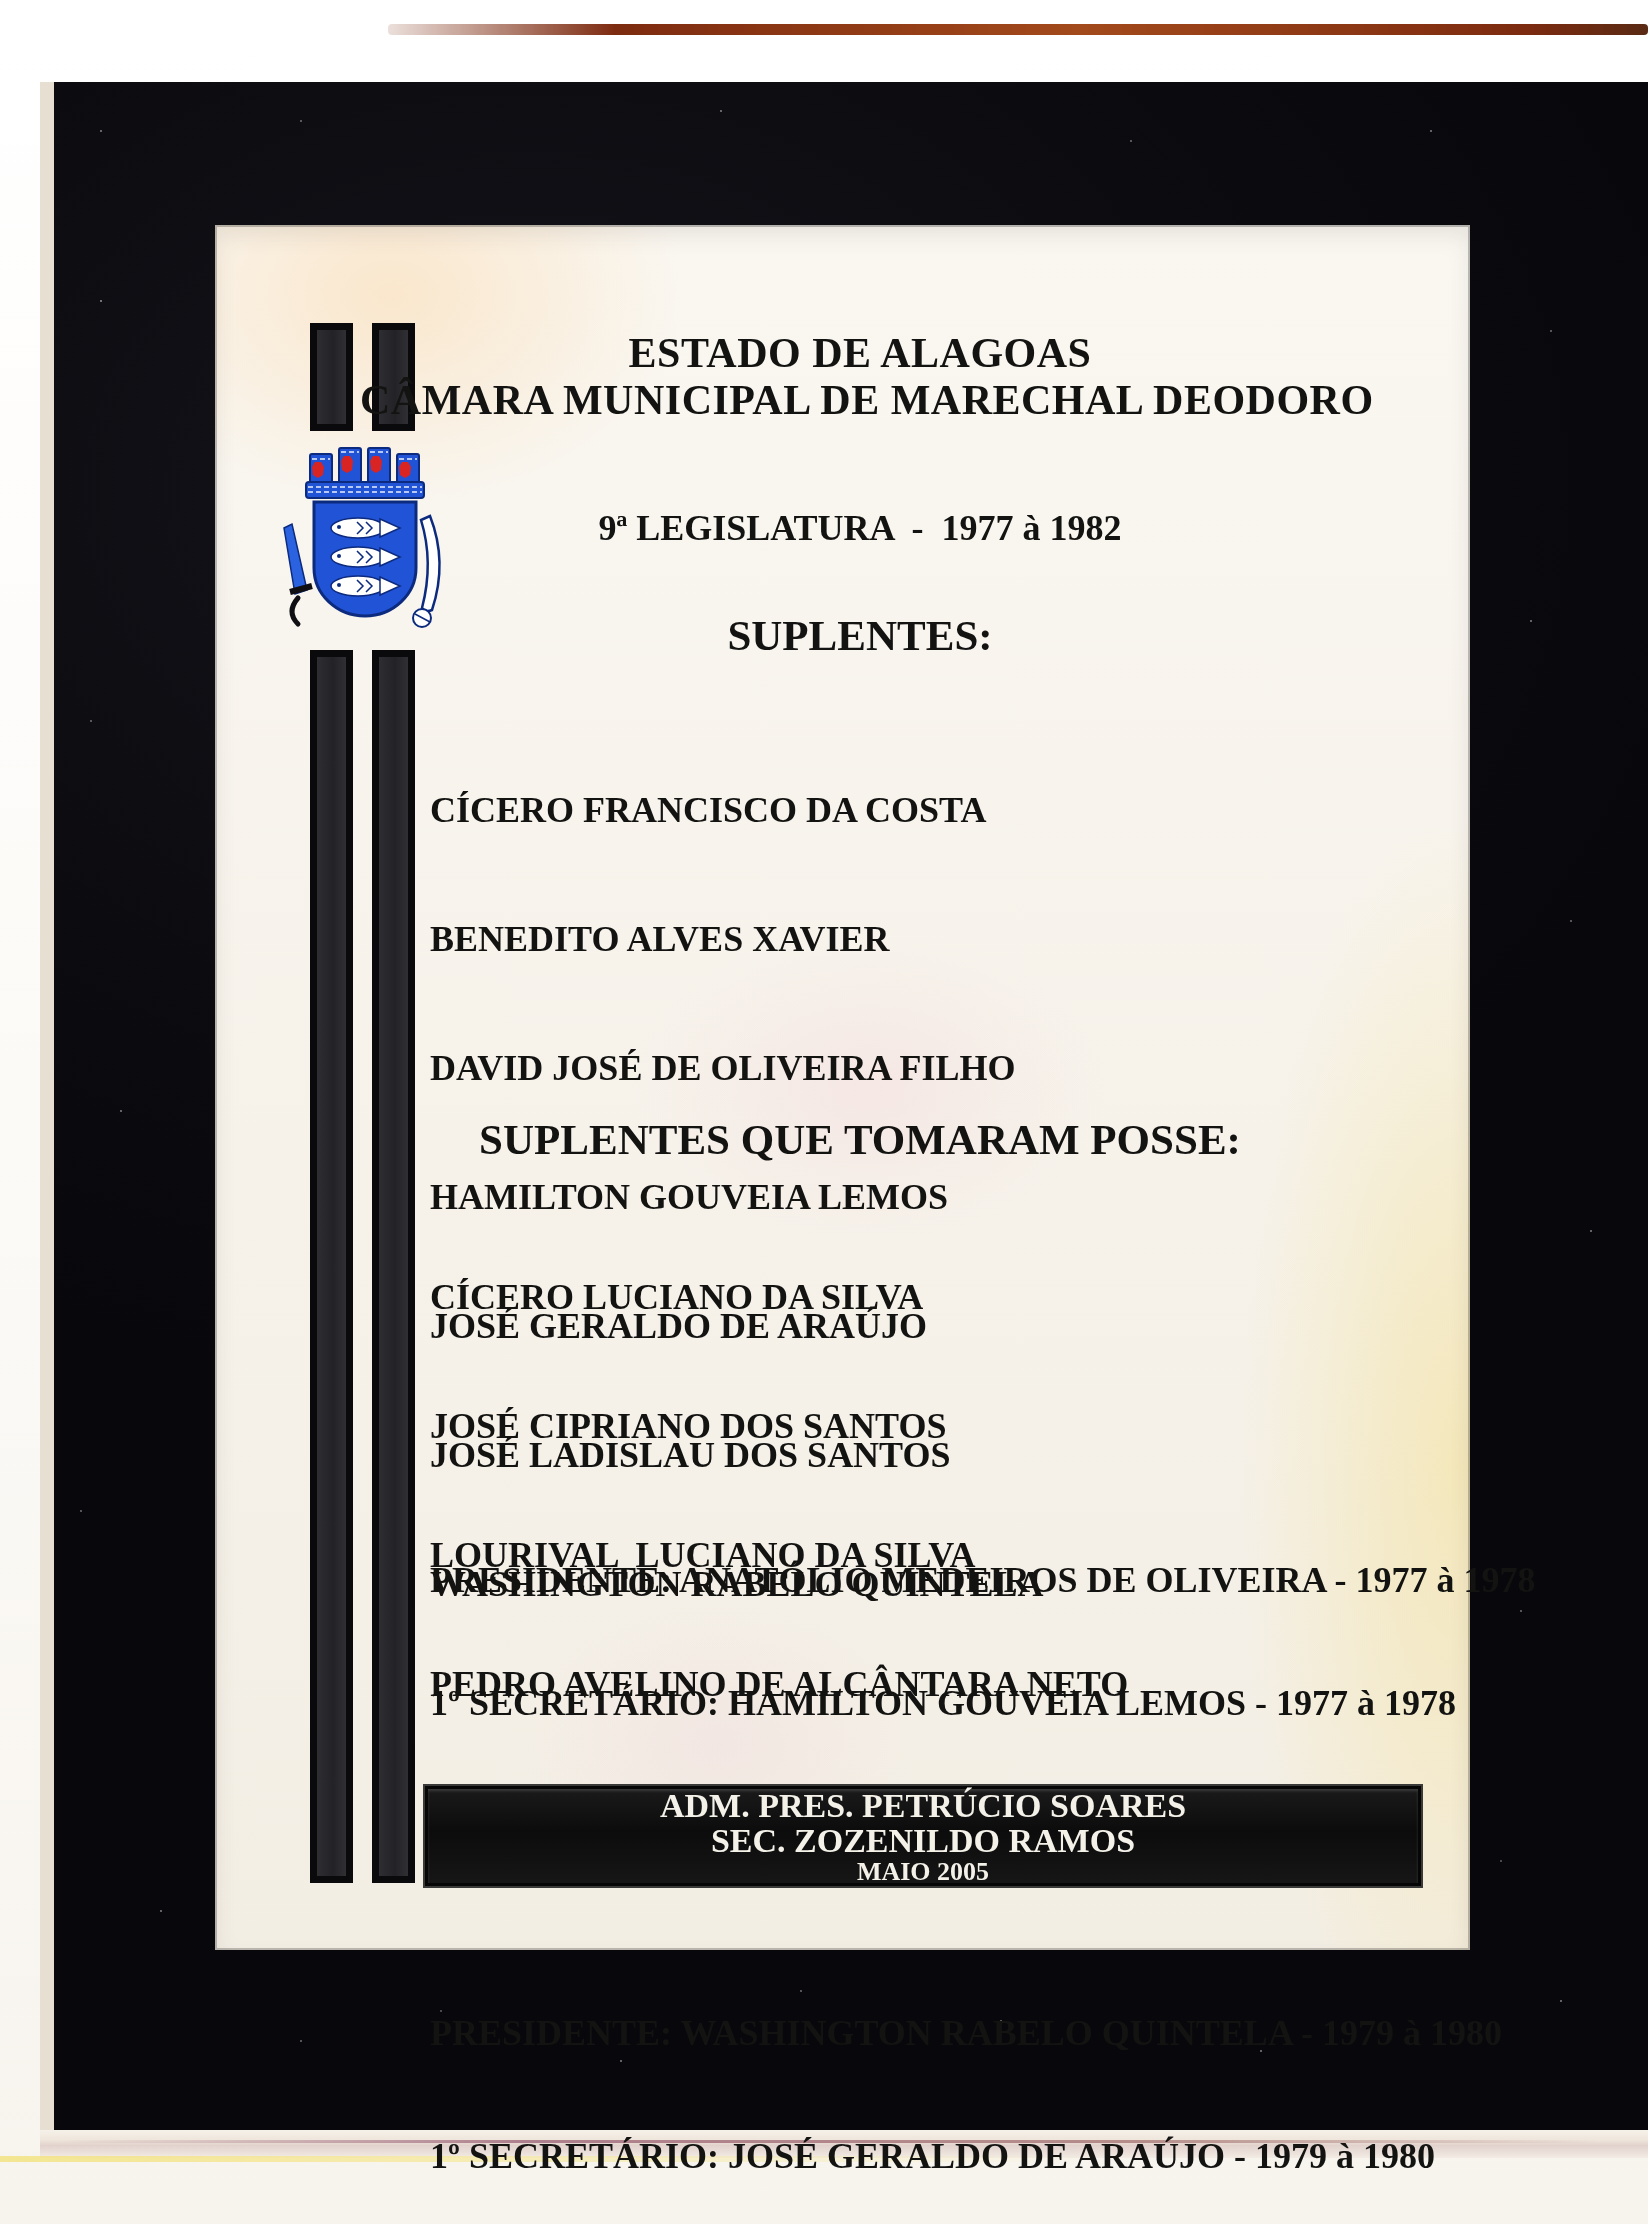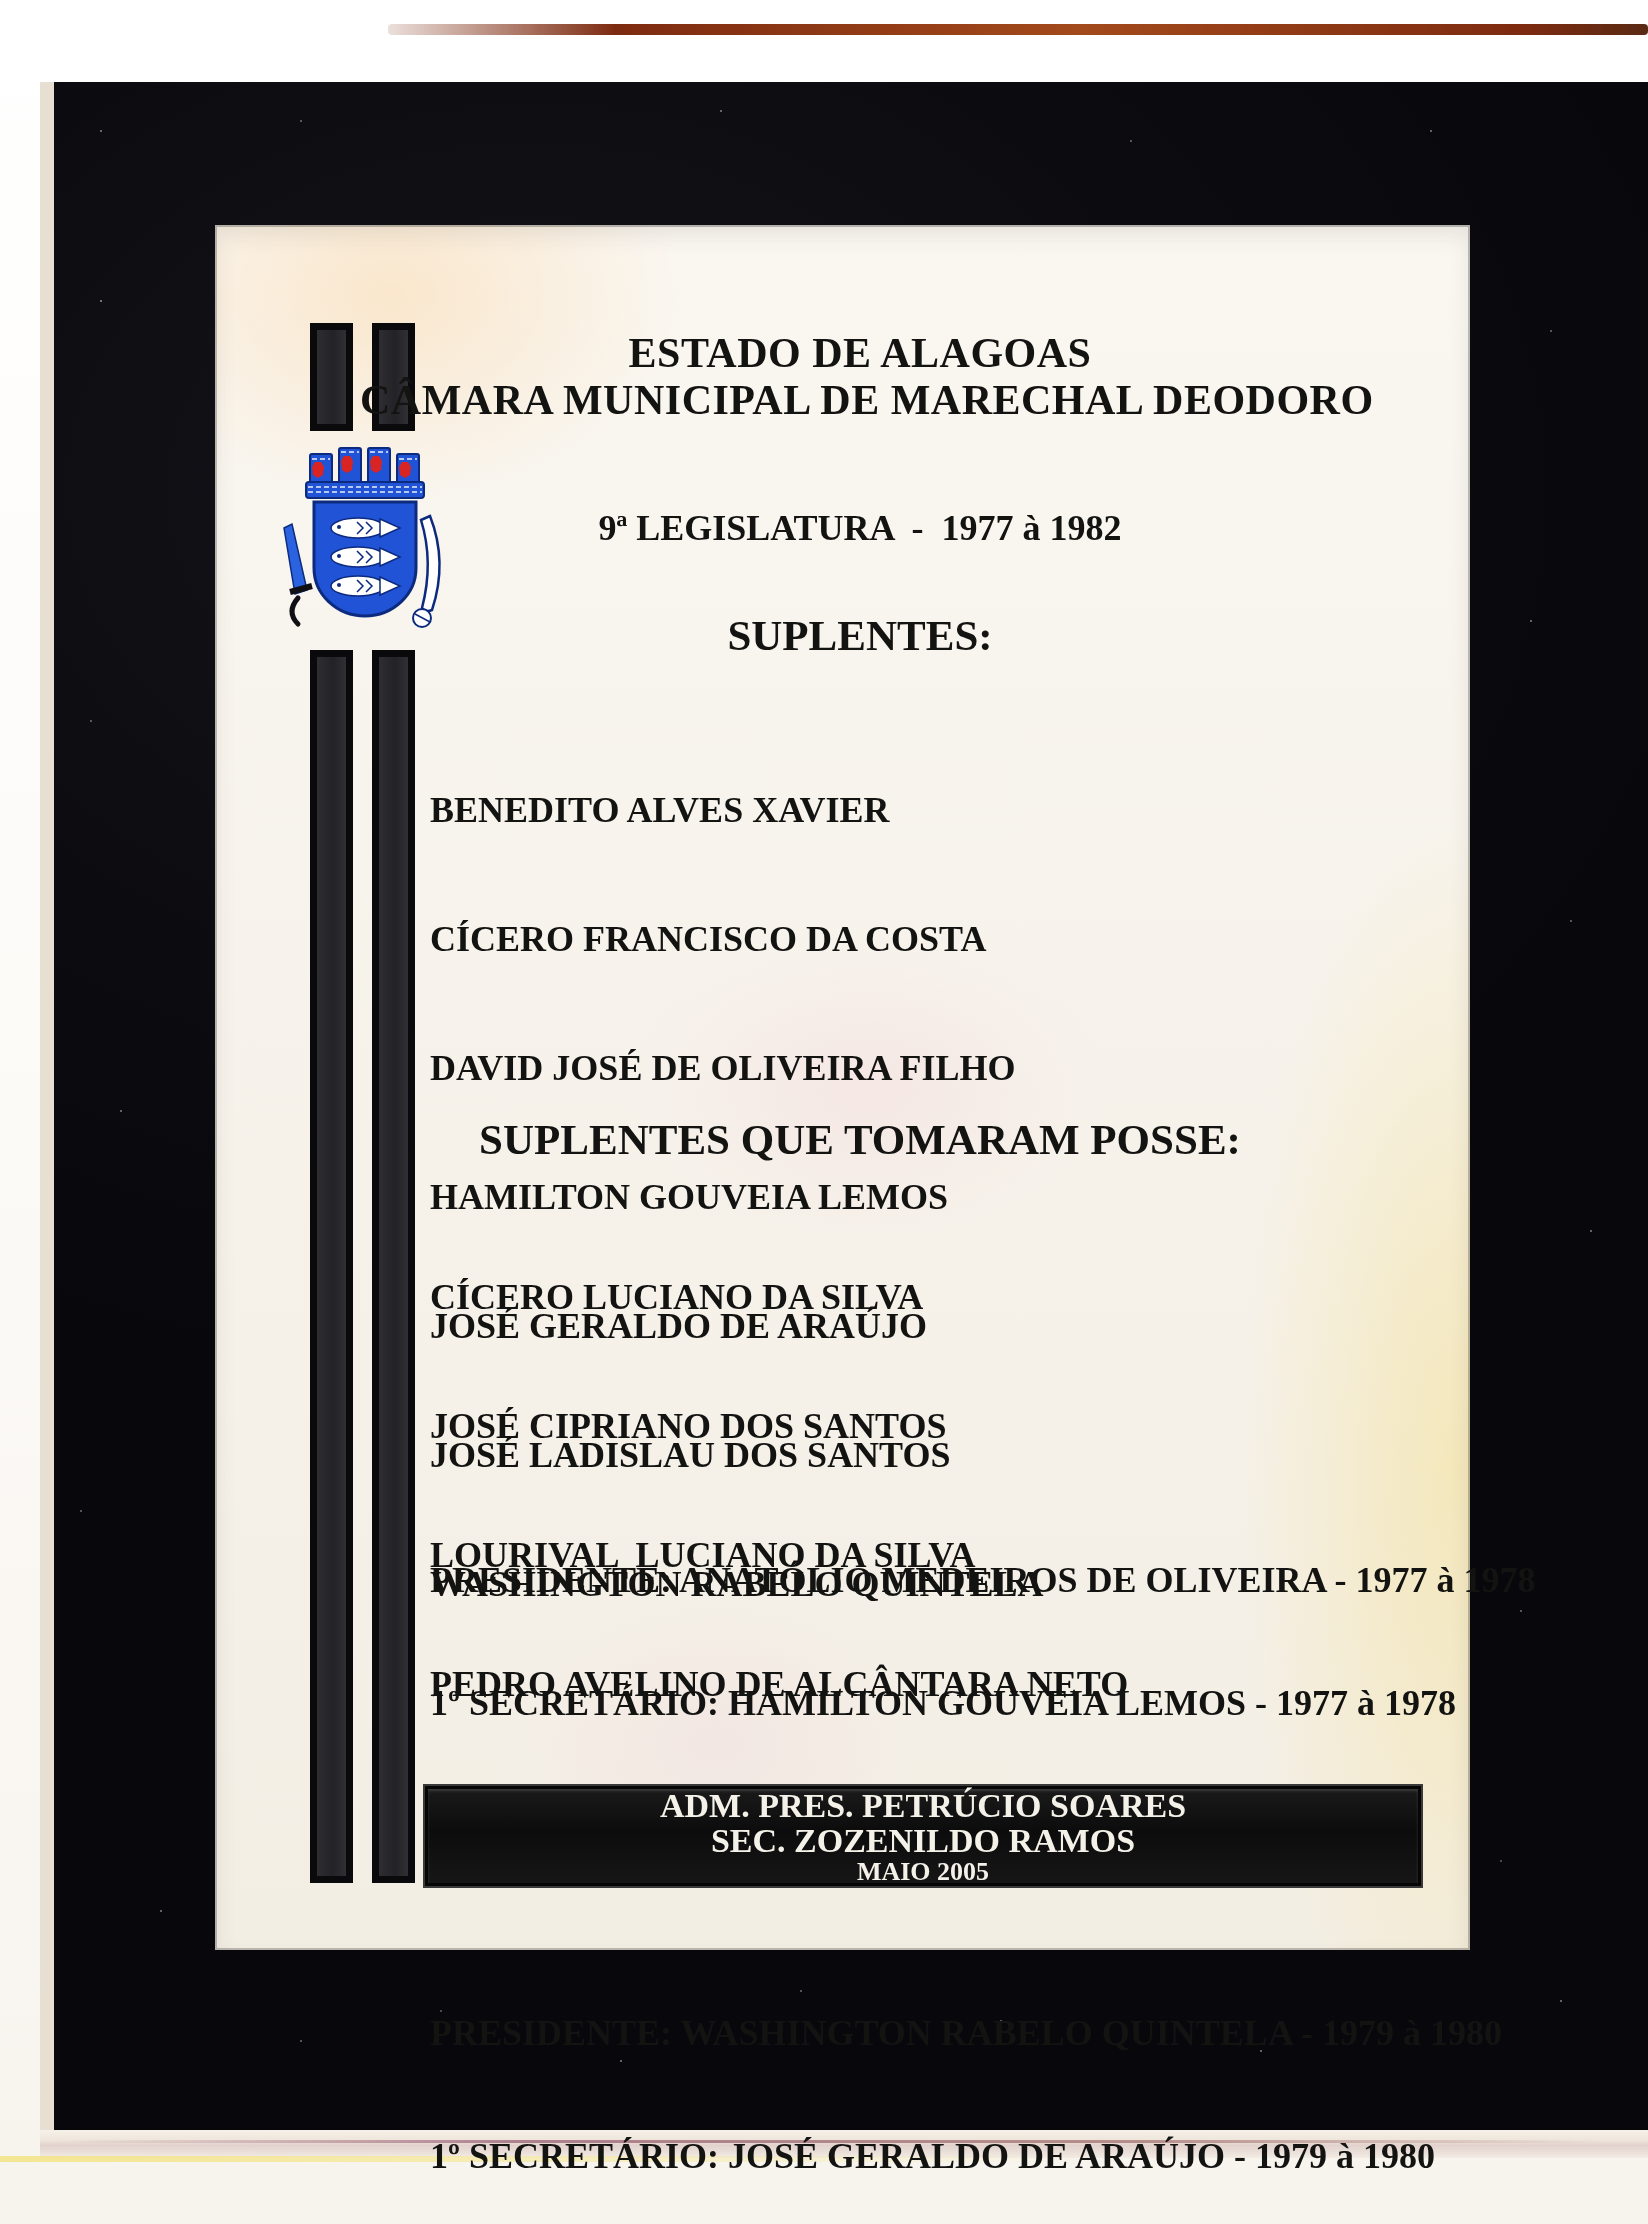--- a/index.html
+++ b/index.html
@@ -153,22 +153,22 @@
   <div class="center-col hdr">
     <div>ESTADO DE ALAGOAS</div>
     <div>CÂMARA MUNICIPAL DE MARECHAL DEODORO</div>
   </div>
 
   <div class="center-col leg">9ª LEGISLATURA  -  1977 à 1982</div>
 
   <div class="center-col sect ver-h">SUPLENTES:</div>
 
   <div class="name-list ver-l">
+    <div>CÍCERO FRANCISCO DA COSTA</div>
     <div>BENEDITO ALVES XAVIER</div>
-    <div>CÍCERO FRANCISCO DA COSTA</div>
     <div>DAVID JOSÉ DE OLIVEIRA FILHO</div>
     <div>HAMILTON GOUVEIA LEMOS</div>
     <div>JOSÉ GERALDO DE ARAÚJO</div>
     <div>JOSÉ LADISLAU DOS SANTOS</div>
     <div>WASHINGTON RABELO QUINTELA</div>
   </div>
 
   <div class="center-col sect sup-h">SUPLENTES QUE TOMARAM POSSE:</div>
 
   <div class="name-list sup-l">

